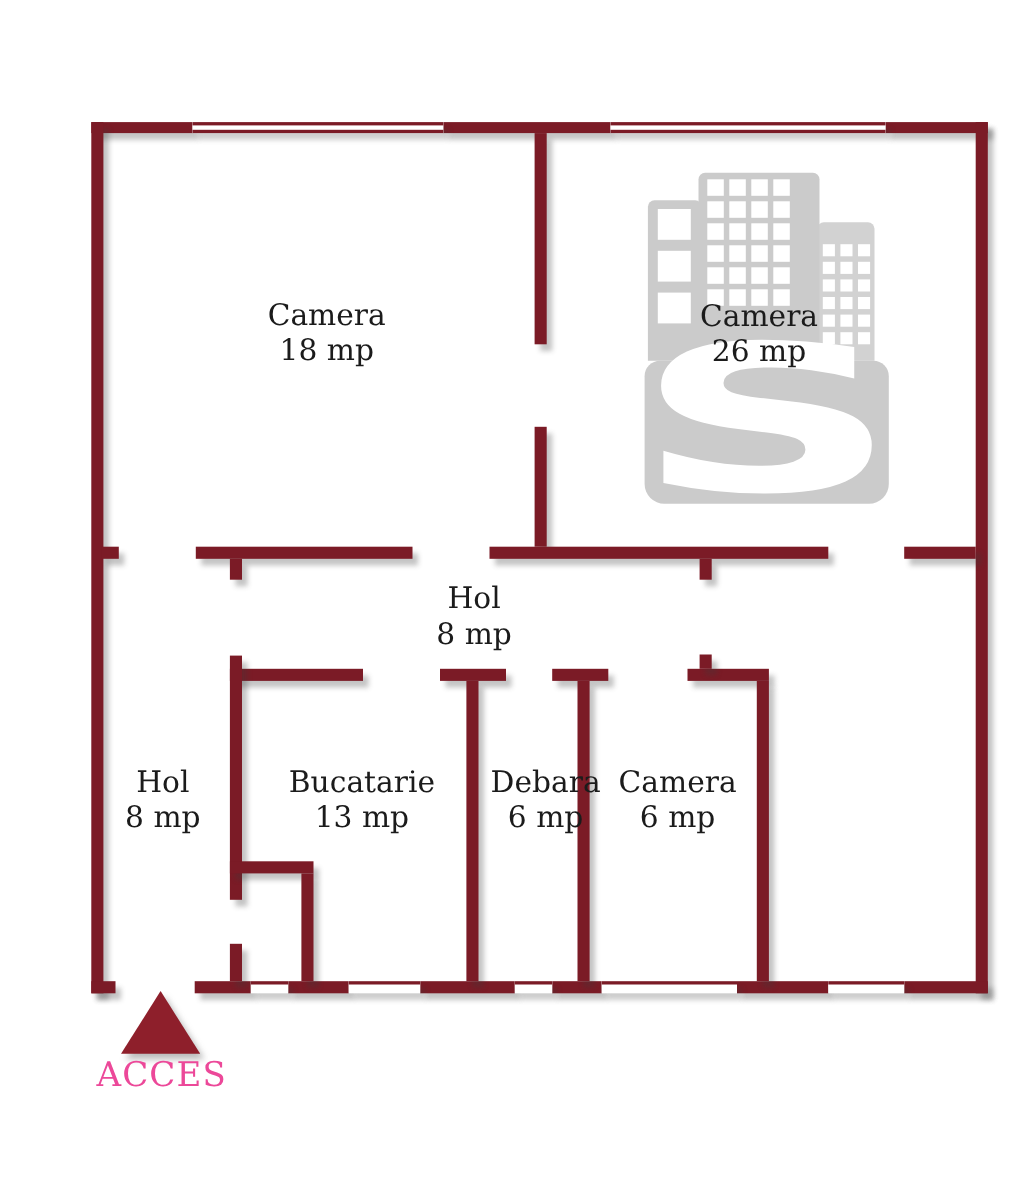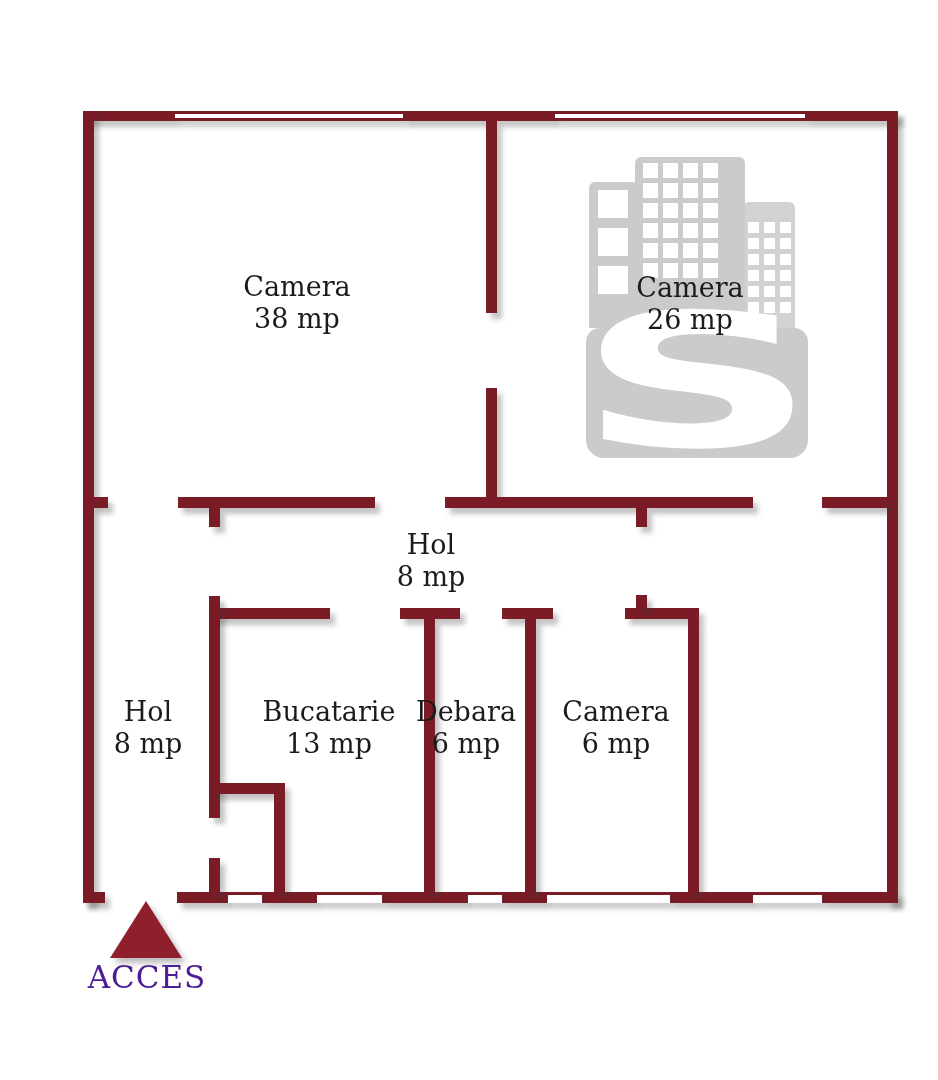--- a/index.html
+++ b/index.html
@@ -14,21 +14,21 @@
        box-sizing:border-box;box-shadow:5px 6px 5px rgba(60,60,60,0.25);z-index:2;}
   
   .room-label{position:absolute;transform:translate(-50%,-50%);text-align:center;
       font-size:27px;line-height:32px;color:#1b1b1b;white-space:nowrap;z-index:3;}
   
   .access-triangle{position:absolute;left:110px;top:901px;width:0;height:0;
       border-left:36px solid transparent;border-right:36px solid transparent;
       border-bottom:57px solid #8e1f2b;
       filter:drop-shadow(4px 5px 3px rgba(60,60,60,0.35));z-index:3;}
   .access-label{position:absolute;left:147px;top:977px;transform:translate(-50%,-50%);
-      font-size:31px;letter-spacing:1px;color:#4c1d95;z-index:3;white-space:nowrap;}
+      font-size:31px;letter-spacing:1px;color:#ec4899;z-index:3;white-space:nowrap;}
   
   #watermark{position:absolute;left:586px;top:150px;width:222px;height:310px;z-index:1;}
   .bld{position:absolute;background:#cbcbcb;border-radius:6px 6px 0 0;}
   .bld-windows{position:absolute;display:grid;}
   .bld-windows div{background:#ffffff;}
   .wm-panel{position:absolute;left:0;top:178px;width:222px;height:130px;background:#cbcbcb;
       border-radius:14px 14px 18px 18px;}
   .wm-s{position:absolute;left:111px;top:240px;transform:translate(-50%,-54%) scaleX(1.8);
       font-family:"DejaVu Sans", sans-serif;font-weight:bold;font-size:185px;line-height:185px;
       color:#ffffff;}
@@ -139,39 +139,39 @@
 
   <div class="w" style="left:209px;top:783px;width:76px;height:11px;"></div>
   <div class="w" style="left:274px;top:794px;width:11px;height:98px;"></div>
 
   <div class="w" style="left:424px;top:619px;width:11px;height:273px;"></div>
   <div class="w" style="left:525px;top:619px;width:11px;height:273px;"></div>
   <div class="w" style="left:688px;top:619px;width:11px;height:273px;"></div>
 
   <div class="room-label" style="left:297px;top:303px;">
     <div>Camera</div>
-    <div>38 mp</div>
+    <div>18 mp</div>
   </div>
   <div class="room-label" style="left:690px;top:304px;">
     <div>Camera</div>
     <div>26 mp</div>
   </div>
   <div class="room-label" style="left:431px;top:561px;">
     <div>Hol</div>
     <div>8 mp</div>
   </div>
   <div class="room-label" style="left:148px;top:728px;">
     <div>Hol</div>
     <div>8 mp</div>
   </div>
   <div class="room-label" style="left:329px;top:728px;">
     <div>Bucatarie</div>
     <div>13 mp</div>
   </div>
-  <div class="room-label" style="left:466px;top:728px;">
+  <div class="room-label" style="left:496px;top:728px;">
     <div>Debara</div>
     <div>6 mp</div>
   </div>
   <div class="room-label" style="left:616px;top:728px;">
     <div>Camera</div>
     <div>6 mp</div>
   </div>
 
   <div class="access-triangle"></div>
   <div class="access-label">ACCES</div>

